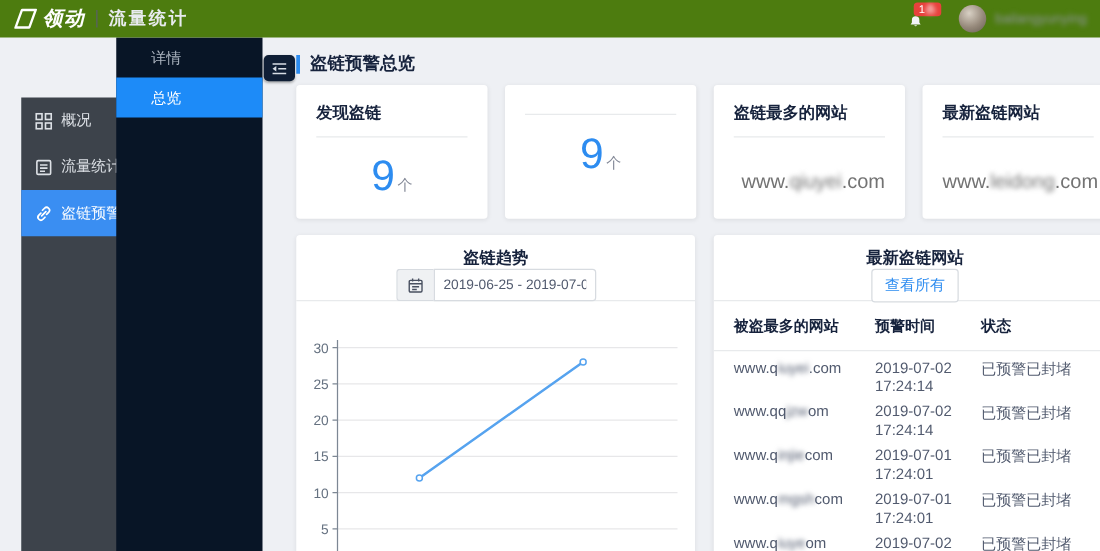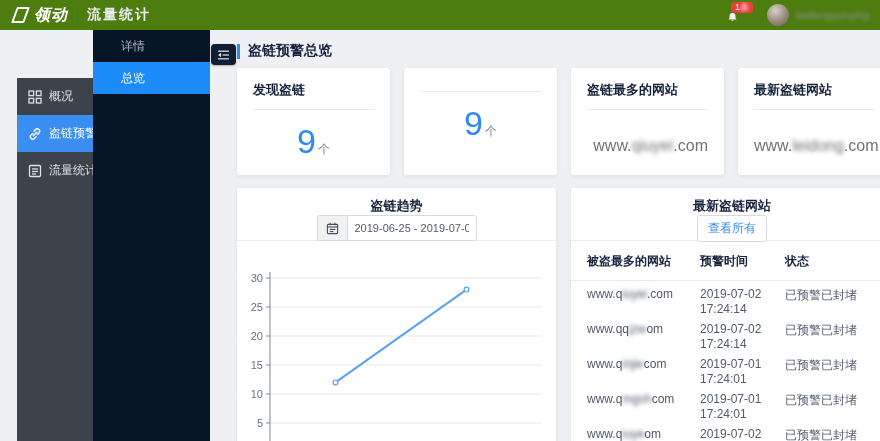--- a/index.html
+++ b/index.html
@@ -117,40 +117,40 @@
     <span class="nav-icon">
         <svg viewBox="0 0 14 14" fill="none" stroke="currentColor" stroke-width="1.3">
           <rect x="1" y="1" width="4.6" height="4.6"></rect>
           <rect x="8.4" y="1" width="4.6" height="4.6"></rect>
           <rect x="1" y="8.4" width="4.6" height="4.6"></rect>
           <rect x="8.4" y="8.4" width="4.6" height="4.6"></rect>
         </svg>
       </span>
     <span class="p-label">概况</span>
   </div>
-    <div class="p-item active">
-    <span class="nav-icon">
-        <svg viewBox="0 0 14 14" fill="none" stroke="currentColor" stroke-width="1.4" stroke-linecap="round">
-          <path d="M6 4.2 L7.6 2.6 a2.3 2.3 0 0 1 3.3 3.3 L9.3 7.5"></path>
-          <path d="M8 9.8 L6.4 11.4 a2.3 2.3 0 0 1 -3.3 -3.3 L4.7 6.5"></path>
-          <line x1="5.3" y1="8.7" x2="8.7" y2="5.3"></line>
-        </svg>
-      </span>
-    <span class="p-label">盗链预警</span>
-  </div>
     <div class="p-item">
     <span class="nav-icon">
         <svg viewBox="0 0 14 14" fill="none" stroke="currentColor" stroke-width="1.3">
           <rect x="1.5" y="1.5" width="11" height="11" rx="1"></rect>
           <line x1="4" y1="5" x2="10" y2="5"></line>
           <line x1="4" y1="7.5" x2="10" y2="7.5"></line>
           <line x1="4" y1="10" x2="8" y2="10"></line>
         </svg>
       </span>
     <span class="p-label">流量统计</span>
+  </div>
+    <div class="p-item active">
+    <span class="nav-icon">
+        <svg viewBox="0 0 14 14" fill="none" stroke="currentColor" stroke-width="1.4" stroke-linecap="round">
+          <path d="M6 4.2 L7.6 2.6 a2.3 2.3 0 0 1 3.3 3.3 L9.3 7.5"></path>
+          <path d="M8 9.8 L6.4 11.4 a2.3 2.3 0 0 1 -3.3 -3.3 L4.7 6.5"></path>
+          <line x1="5.3" y1="8.7" x2="8.7" y2="5.3"></line>
+        </svg>
+      </span>
+    <span class="p-label">盗链预警</span>
   </div>
   </div>
 <div class="secondary-sidebar">
     <div class="s-item">
     <span class="s-label">详情</span>
   </div>
     <div class="s-item active">
     <span class="s-label">总览</span>
   </div>
   </div>

